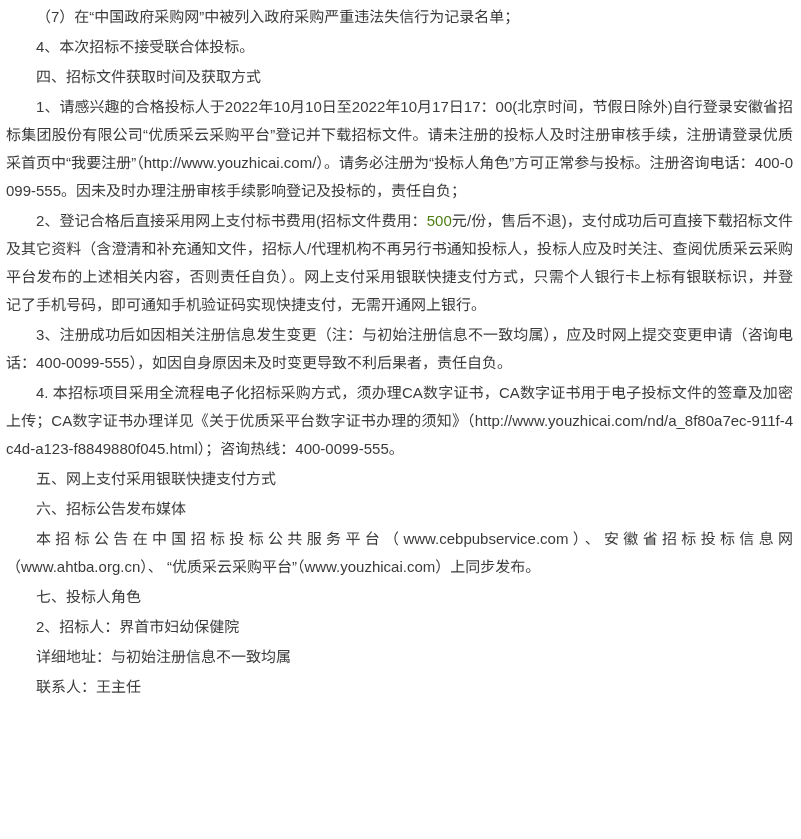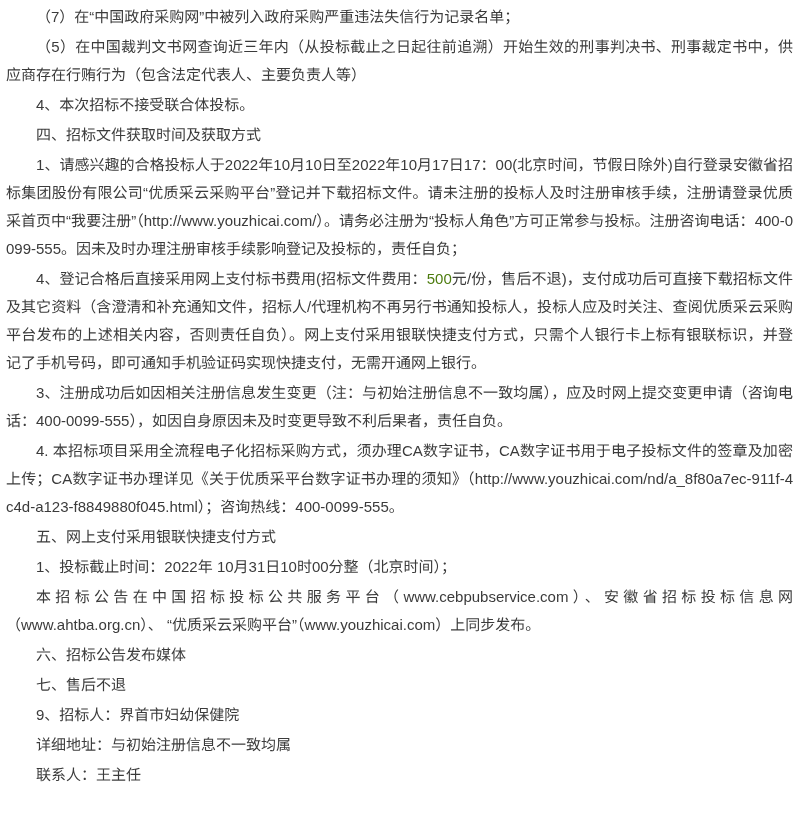--- a/index.html
+++ b/index.html
@@ -33,47 +33,45 @@
     color: #4d7c0f;
   }
 </style>
 </head>
 <body>
 
 <div class="doc">
 
   <p>（7）在“中国政府采购网”中被列入政府采购严重违法失信行为记录名单；</p>
 
-  <p>（5）在中国裁判文书网查询近三年内（从投标截止之日起往前追溯）开始生效的刑事判决书、刑事裁定书中，供应商存在行贿行为（包含法定代表人、主要负责人等）</p>
 
   <p>4、本次招标不接受联合体投标。</p>
 
   <p>四、招标文件获取时间及获取方式</p>
 
   <p class="break-url">1、请感兴趣的合格投标人于2022年10月10日至2022年10月17日17：00(北京时间，节假日除外)自行登录安徽省招标集团股份有限公司“优质采云采购平台”登记并下载招标文件。请未注册的投标人及时注册审核手续，注册请登录优质采首页中“我要注册”（http://www.youzhicai.com/）。请务必注册为“投标人角色”方可正常参与投标。注册咨询电话：400-0099-555。因未及时办理注册审核手续影响登记及投标的，责任自负；</p>
 
   <p>
-    <span>4、登记合格后直接采用网上支付标书费用(招标文件费用：</span><span class="fee">500</span><span>元/份，售后不退)，支付成功后可直接下载招标文件及其它资料（含澄清和补充通知文件，招标人/代理机构不再另行书通知投标人，投标人应及时关注、查阅优质采云采购平台发布的上述相关内容，否则责任自负）。网上支付采用银联快捷支付方式，只需个人银行卡上标有银联标识，并登记了手机号码，即可通知手机验证码实现快捷支付，无需开通网上银行。</span>
+    <span>2、登记合格后直接采用网上支付标书费用(招标文件费用：</span><span class="fee">500</span><span>元/份，售后不退)，支付成功后可直接下载招标文件及其它资料（含澄清和补充通知文件，招标人/代理机构不再另行书通知投标人，投标人应及时关注、查阅优质采云采购平台发布的上述相关内容，否则责任自负）。网上支付采用银联快捷支付方式，只需个人银行卡上标有银联标识，并登记了手机号码，即可通知手机验证码实现快捷支付，无需开通网上银行。</span>
   </p>
 
   <p>3、注册成功后如因相关注册信息发生变更（注：与初始注册信息不一致均属），应及时网上提交变更申请（咨询电话：400-0099-555），如因自身原因未及时变更导致不利后果者，责任自负。</p>
 
   <p class="break-url">4. 本招标项目采用全流程电子化招标采购方式，须办理CA数字证书，CA数字证书用于电子投标文件的签章及加密上传；CA数字证书办理详见《关于优质采平台数字证书办理的须知》（http://www.youzhicai.com/nd/a_8f80a7ec-911f-4c4d-a123-f8849880f045.html）；咨询热线：400-0099-555。</p>
 
   <p>五、网上支付采用银联快捷支付方式</p>
 
-  <p>1、投标截止时间：2022年 10月31日10时00分整（北京时间）；</p>
 
+
+  <p>六、招标公告发布媒体</p>
 
   <p>本招标公告在中国招标投标公共服务平台（www.cebpubservice.com）、安徽省招标投标信息网（www.ahtba.org.cn）、 “优质采云采购平台”（www.youzhicai.com）上同步发布。</p>
 
-  <p>六、招标公告发布媒体</p>
-
-  <p>七、售后不退</p>
+  <p>七、投标人角色</p>
 
 
-  <p>9、招标人：界首市妇幼保健院</p>
+  <p>2、招标人：界首市妇幼保健院</p>
 
   <p>详细地址：与初始注册信息不一致均属</p>
 
   <p>联系人：王主任</p>
 
 </div>
 
 </body></html>

